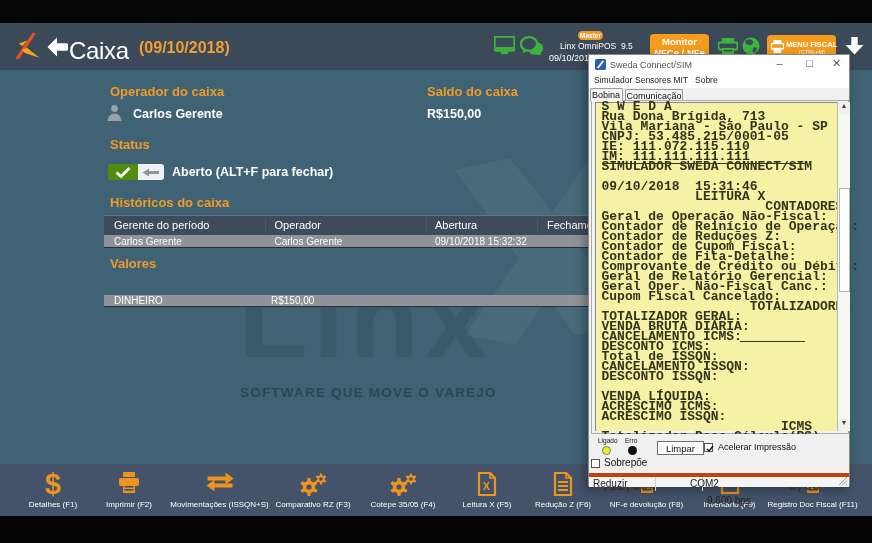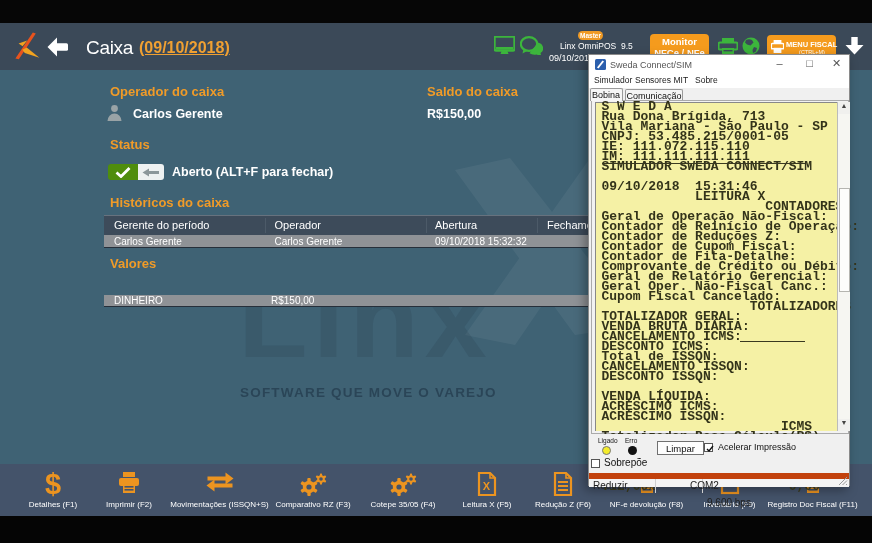--- a/index.html
+++ b/index.html
@@ -6,22 +6,22 @@
 html,body { width:872px; height:543px; overflow:hidden; background:#000; }
 body { font-family:"Liberation Sans", sans-serif; }
 #stage { position:absolute; left:0; top:0; width:872px; height:543px; overflow:hidden; background:#3f6274; }
 .abs { position:absolute; }
 
 #topblack { left:0; top:0; width:872px; height:23px; background:#060606; }
 #header   { left:0; top:23px; width:872px; height:47px; background:#3b4958; }
 #toolbar  { left:0; top:464px; width:872px; height:52px; background:#44536a; }
 #botblack { left:0; top:516px; width:872px; height:27px; background:#050505; }
 
-#caixa { left:86px; top:37px; font-size:19px; letter-spacing:-0.3px; color:#fff; }
-#hdrdate { left:139px; top:39px; font-size:16px; font-weight:bold; color:#f0a032;text-decoration:underline; }
+#caixa { left:69px; top:37px; font-size:24px; letter-spacing:-0.3px; color:#fff; }
+#hdrdate { left:139px; top:39px; font-size:16px; font-weight:bold; color:#f0a032; }
 #master { left:578px; top:31px; width:25px; height:9px; background:#f09b26; border-radius:4.5px;
   color:#fff; font-size:6.5px; font-weight:bold; text-align:center; line-height:9px; }
 #omnipos { left:560px; top:40.5px; font-size:8.5px; color:#fff; white-space:nowrap; }
 #hdate2 { left:549px; top:52.5px; font-size:9px; color:#fff; white-space:nowrap; }
 .obtn { background:#f59b1d; border-radius:4px; color:#fff; font-weight:bold; text-align:center; }
 #monbtn { left:650px; top:34px; width:59px; height:27px; font-size:9.5px; padding-top:3px; line-height:10.5px;}
 #mfbtn { left:767px; top:35px; width:69px; height:25px; }
 #mftext { left:786px; top:40px; font-size:7.5px; color:#fff; font-weight:bold; }
 #mfsub { left:787px; top:49px; width:50px; text-align:center; font-size:5.5px; color:#fff; }
 
@@ -79,21 +79,21 @@
 #rpre { position:absolute; left:6px; top:-0.6px; font-family:"Liberation Mono", monospace; font-weight:bold;
   font-size:13px; line-height:10px; color:#33331a; white-space:pre; letter-spacing:0; }
 #hr1 { position:absolute; left:6px; top:60.1px; width:203px; height:1.3px; background:#3a3a20; }
 #hr2 { position:absolute; left:144px; top:238.2px; width:65px; height:1.3px; background:#3a3a20; }
 
 #sbar { position:absolute; left:245.5px; top:1.5px; width:12.5px; height:329px; background:#f6f6f2; border-left:1px solid #bbb; }
 .sarr { position:absolute; left:0; width:12px; height:12px; font-size:7px; text-align:center; color:#444; background:#f0f0ee; }
 #sthumb { position:absolute; left:0.5px; top:86px; width:11px; height:104px; background:#fdfdfb; border:1px solid #b5b5b0; }
 
 #swctl { position:absolute; left:0; top:378.5px; width:260px; height:39.5px; background:#f0f0f0; font-size:10px; color:#111; }
-#swstatus { position:absolute; left:0; top:418px; width:260px; height:14px; background:#f4f4f4; border-top:6px solid #c2410c; font-size:10px; color:#222; }
+#swstatus { position:absolute; left:0; top:418px; width:260px; height:14px; background:#f4f4f4; border-top:4px solid #c2410c; font-size:10px; color:#222; }
 .scell { position:absolute; top:0; height:14px; border-right:1px solid #cfcfcf; }
 .cb { position:absolute; width:9px; height:9px; background:#fff; border:1px solid #555; }
 svg { display:block; }
 </style>
 </head>
 <body>
 <div id="stage">
   <div class="abs" id="topblack"></div>
   <div class="abs" id="header"></div>
 

